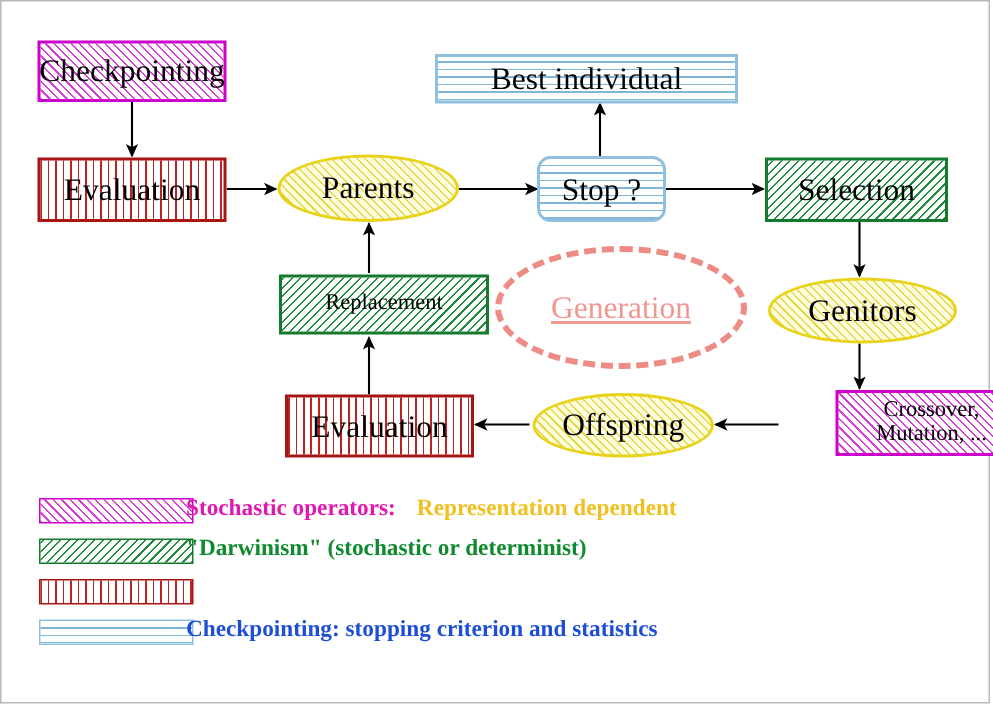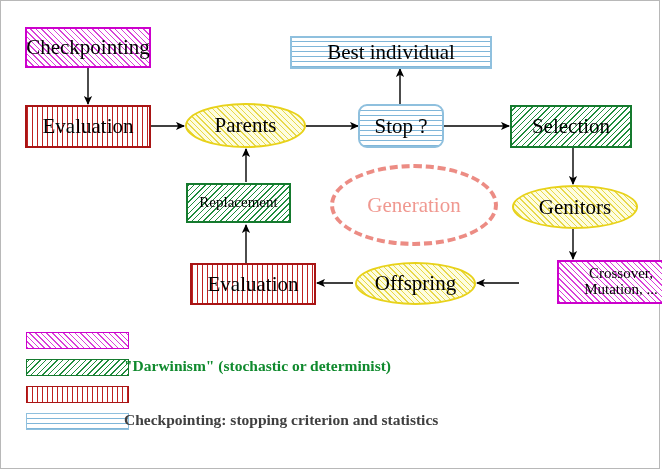--- a/index.html
+++ b/index.html
@@ -62,39 +62,40 @@
   .t-21{font-size:21px;}
   .t-15{font-size:15px;}
 
   
   .gen-ellipse{
     position:absolute;box-sizing:border-box;
     border:4px dashed #ec8c84;border-radius:50%;
     display:flex;align-items:center;justify-content:center;
     color:#f09890;font-size:21px;
     font-family:"Liberation Serif","DejaVu Serif",serif;
+    text-decoration:underline;
   }
 
   
   .legend{position:absolute;left:0;top:332px;width:662px;}
   .legend-row{position:relative;height:27px;}
   .swatch{
     position:absolute;left:26px;width:103px;height:17px;box-sizing:border-box;
     border-width:1.5px;border-style:solid;
   }
   .legend-text{
     position:absolute;left:124px;top:-2px;white-space:nowrap;
     font-family:"Liberation Serif","DejaVu Serif",serif;
     font-size:15.5px;font-weight:bold;
   }
   .lt-magenta{color:#e217b0;}
   .lt-yellow{color:#f0c020;}
   .lt-green{color:#108a2e;}
   .lt-red{color:#d01010;}
-  .lt-blue{color:#404040;}
+  .lt-blue{color:#1d4ed8;}
   .legend-text .seg2{margin-left:14px;}
 </style>
 </head>
 <body>
 
 <div class="frame"></div>
 
 <svg id="canvas" viewBox="0 0 662 471" xmlns="http://www.w3.org/2000/svg">
   <defs>
     <marker id="ah" markerWidth="9" markerHeight="9" refX="8" refY="4.5" orient="auto" markerUnits="userSpaceOnUse">
@@ -161,32 +162,35 @@
 </div>
 
 <div class="node h-yellow ellipse t-21" style="left:355px;top:262px;width:121px;height:43px;">
   <span class="lbl">Offspring</span>
 </div>
 
 <div class="node h-red t-21" style="left:190px;top:263px;width:126px;height:42px;">
   <span class="lbl">Evaluation</span>
 </div>
 
-<div class="node h-green t-15" style="left:186px;top:183px;width:105px;height:40px;">
+<div class="node h-green t-15" style="left:186px;top:183px;width:140px;height:40px;">
   <span class="lbl">Replacement</span>
 </div>
 
 <div class="gen-ellipse" style="left:330px;top:164px;width:168px;height:82px;">
   <span>Generation</span>
 </div>
 
 <div class="legend">
 
   <div class="legend-row">
     <div class="swatch h-magenta"></div>
+    <div class="legend-text">
+      <span class="lt-magenta">Stochastic operators:</span><span class="lt-yellow seg2">Representation dependent</span>
+    </div>
   </div>
 
   <div class="legend-row">
     <div class="swatch h-green"></div>
     <div class="legend-text lt-green">"Darwinism" (stochastic or determinist)</div>
   </div>
 
   <div class="legend-row">
     <div class="swatch h-red"></div>
   </div>

